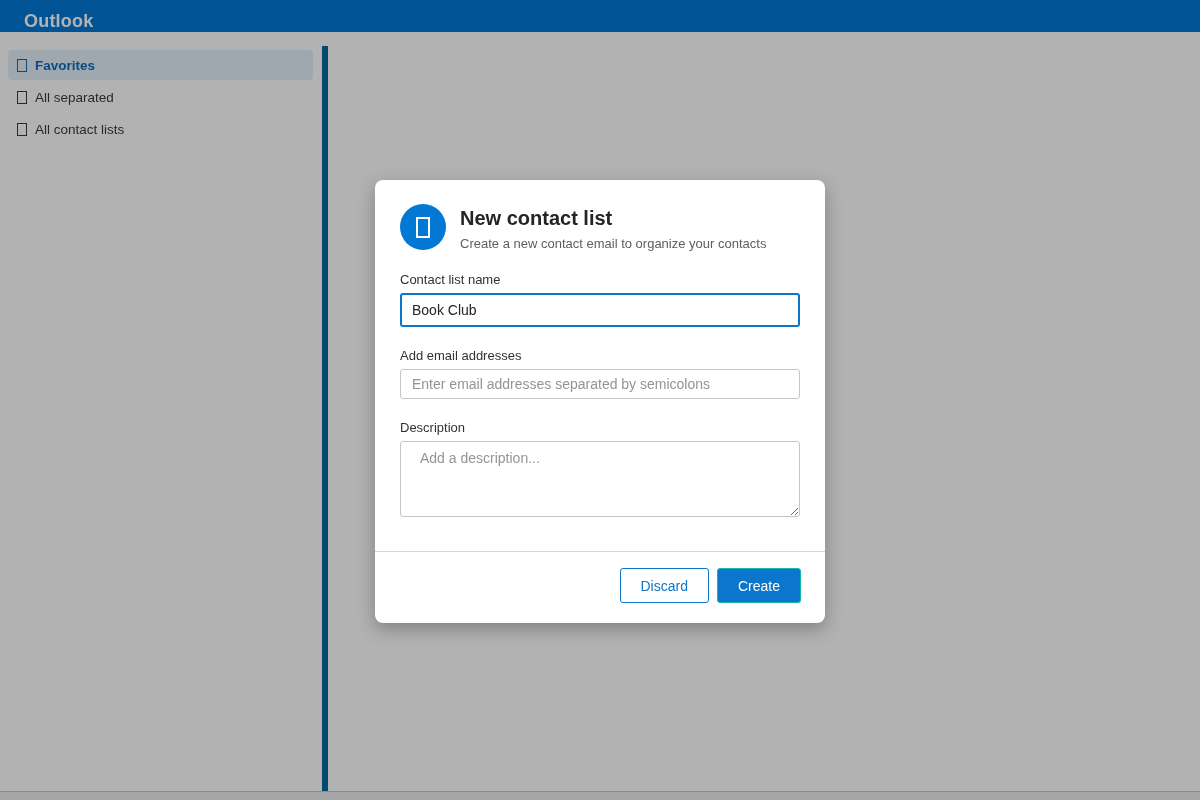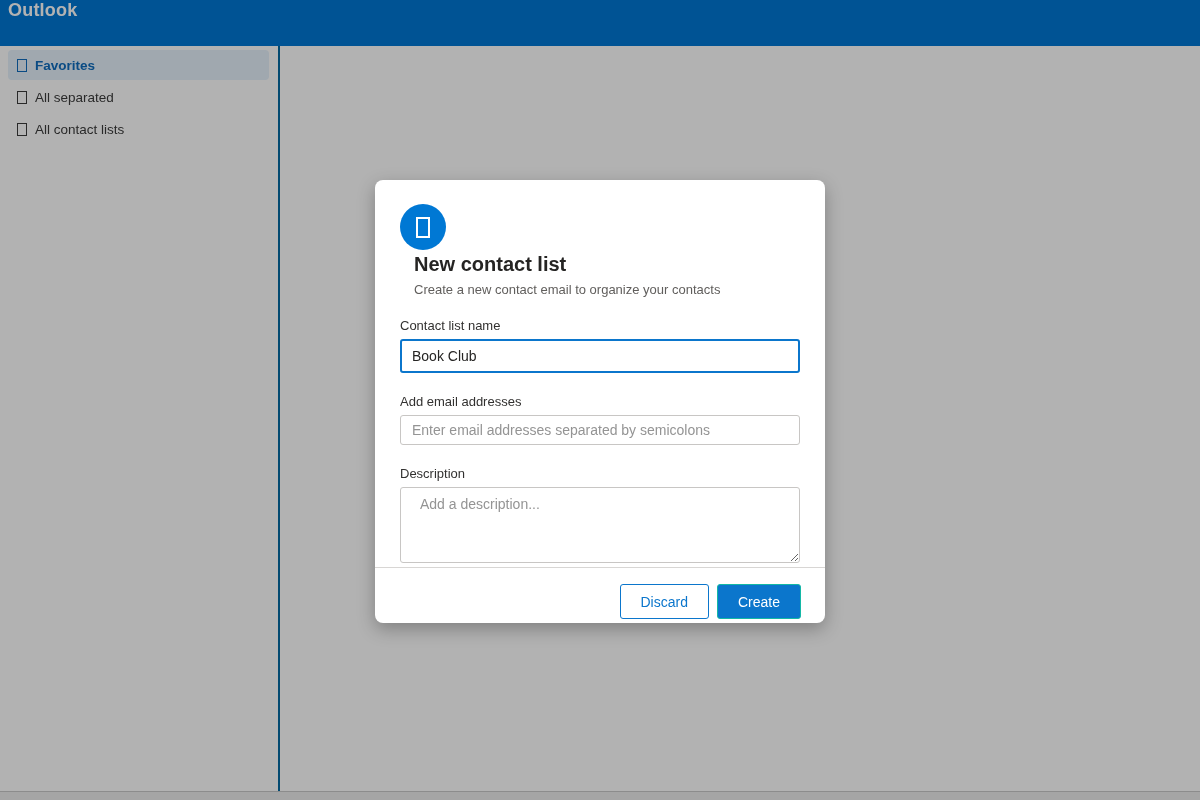--- a/index.html
+++ b/index.html
@@ -6,39 +6,39 @@
   html, body {
     width: 1200px; height: 800px;
     font-family: "Liberation Sans", sans-serif;
     background: #ffffff;
     overflow: hidden;
   }
   .page { position: relative; width: 1200px; height: 800px; }
 
   
   .topbar {
-    position: absolute; top: 0; left: 0; right: 0; height: 46px;
+    position: absolute; top: 0; left: 0; right: 0; height: 32px;
     background: #0078d4;
-    display: flex; align-items: flex-start;
-    padding: 0 8px;
+    display: flex; align-items: flex-end;
+    padding: 0 24px;
   }
   .topbar .app-title {
     color: #ffffff; font-size: 18px; font-weight: bold;
     letter-spacing: 0.2px;
   }
 
   
   .app-body {
     position: absolute; top: 46px; left: 0; right: 0; bottom: 0;
     display: flex;
   }
   .sidebar {
-    width: 280px; height: 100%;
-    background: #ffffff;
-    border-right: 2px solid #0369a1;
+    width: 328px; height: 100%;
+    background: #ffffff;
+    border-right: 6px solid #0369a1;
     padding-top: 4px;
     flex-shrink: 0;
   }
   .nav-item {
     height: 30px; margin: 0 9px 2px 8px;
     display: flex; align-items: center;
     padding: 0 9px;
     border-radius: 4px;
     font-size: 13.5px; color: #3b3b3b;
     cursor: pointer;
@@ -74,21 +74,20 @@
     width: 450px; height: 443px;
     background: #ffffff;
     border-radius: 8px;
     box-shadow: 0 6px 18px rgba(0,0,0,0.28);
     z-index: 200;
     display: flex; flex-direction: column;
   }
   .modal-header {
     display: flex; align-items: flex-start;
     padding: 24px 25px 0 25px;
-    flex-direction: column;
   }
   .avatar-circle {
     width: 46px; height: 46px; border-radius: 50%;
     background: #0078d4;
     display: flex; align-items: center; justify-content: center;
     flex-shrink: 0;
   }
   .avatar-tofu {
     width: 14px; height: 21px;
     border: 2px solid #ffffff;

